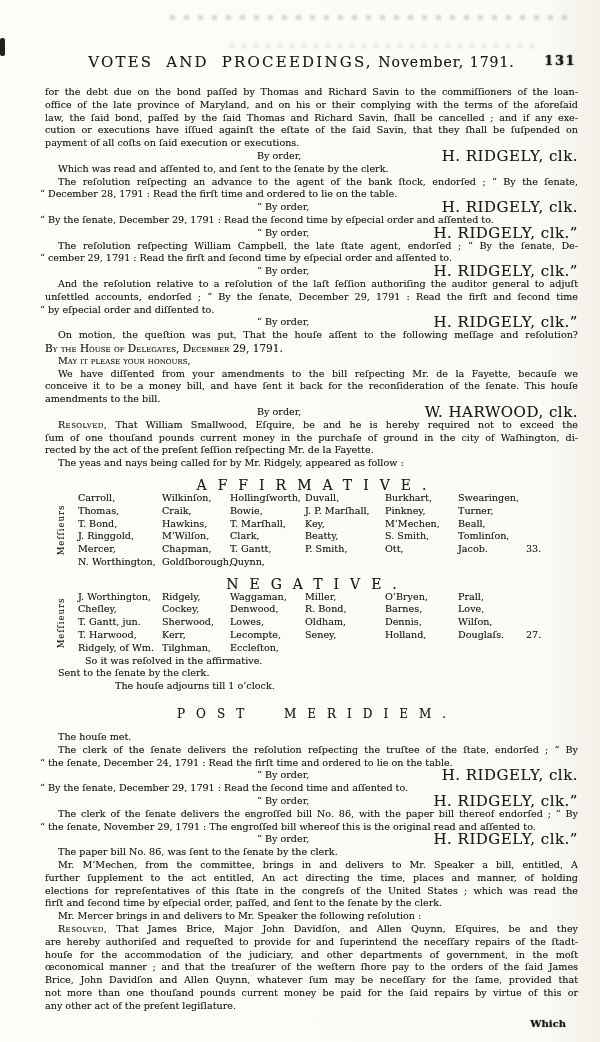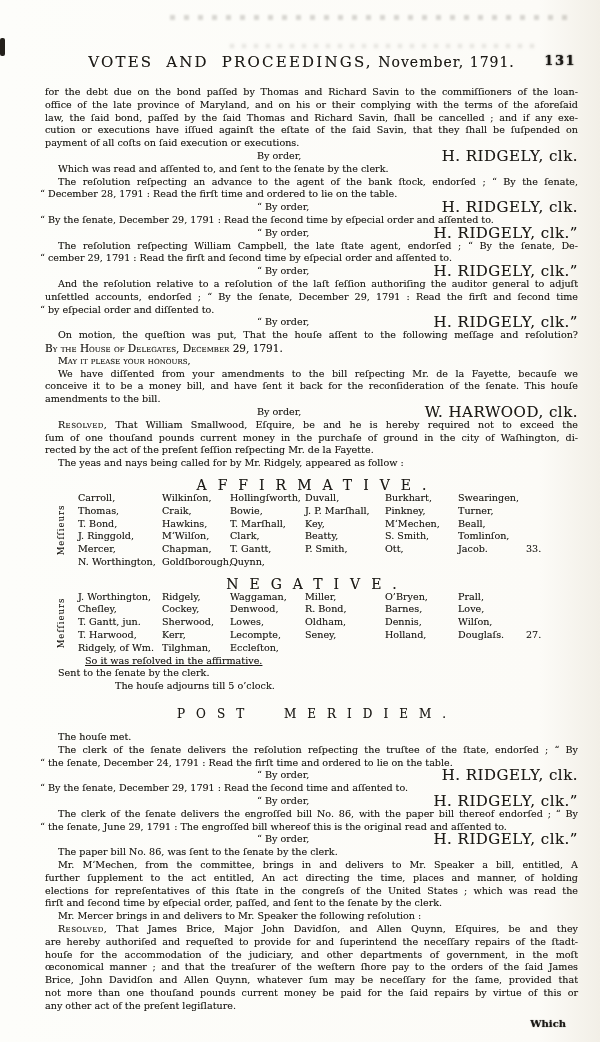--- a/index.html
+++ b/index.html
@@ -214,40 +214,40 @@
         <div class="vrow">
           <span class="vcell">Ridgely, of Wm.</span>
           <span class="vcell">Tilghman,</span>
           <span class="vcell">Eccleſton,</span>
           <span class="vcell"></span>
           <span class="vcell"></span>
           <span class="vcell"></span>
           <span class="vcount"></span>
         </div>
       </div>
-      <div class="c" style="padding-left: 40px; text-decoration: underline;">So it was reſolved in the affirmative.</div>
+      <div class="c" style="padding-left: 40px;">So it was reſolved in the affirmative.</div>
       <div class="ln in">Sent to the ſenate by the clerk.</div>
-      <div class="c" style="padding-left: 70px;">The houſe adjourns till 5 o’clock.</div>
+      <div class="c" style="padding-left: 70px;">The houſe adjourns till 1 o’clock.</div>
       <div class="h1">POST MERIDIEM.</div>
       <div class="ln in">The houſe met.</div>
       <div class="ln j in">The clerk of the ſenate delivers the reſolution reſpecting the truſtee of the ſtate, endorſed ; “ By</div>
       <div class="ln hq">“ the ſenate, December 24, 1791 : Read the firſt time and ordered to lie on the table.</div>
       <div class="bo">
         <span class="sp"></span>
         <span class="m">“ By order,</span>
         <span class="r">H. RIDGELY, clk.</span>
       </div>
       <div class="ln hq">“ By the ſenate, December 29, 1791 : Read the ſecond time and aſſented to.</div>
       <div class="bo">
         <span class="sp"></span>
         <span class="m">“ By order,</span>
         <span class="r">H. RIDGELY, clk.”</span>
       </div>
       <div class="ln j in">The clerk of the ſenate delivers the engroſſed bill No. 86, with the paper bill thereof endorſed ; “ By</div>
-      <div class="ln hq">“ the ſenate, June 29, 1791 : The engroſſed bill whereof this is the original read and aſſented to.</div>
+      <div class="ln hq">“ the ſenate, November 29, 1791 : The engroſſed bill whereof this is the original read and aſſented to.</div>
       <div class="bo">
         <span class="sp"></span>
         <span class="m">“ By order,</span>
         <span class="r">H. RIDGELY, clk.”</span>
       </div>
       <div class="ln in">The paper bill No. 86, was ſent to the ſenate by the clerk.</div>
       <div class="ln j in">Mr. M‘Mechen, from the committee, brings in and delivers to Mr. Speaker a bill, entitled, A</div>
       <div class="ln j">further ſupplement to the act entitled, An act directing the time, places and manner, of holding</div>
       <div class="ln j">elections for repreſentatives of this ſtate in the congreſs of the United States ; which was read the</div>
       <div class="ln">firſt and ſecond time by eſpecial order, paſſed, and ſent to the ſenate by the clerk.</div>

